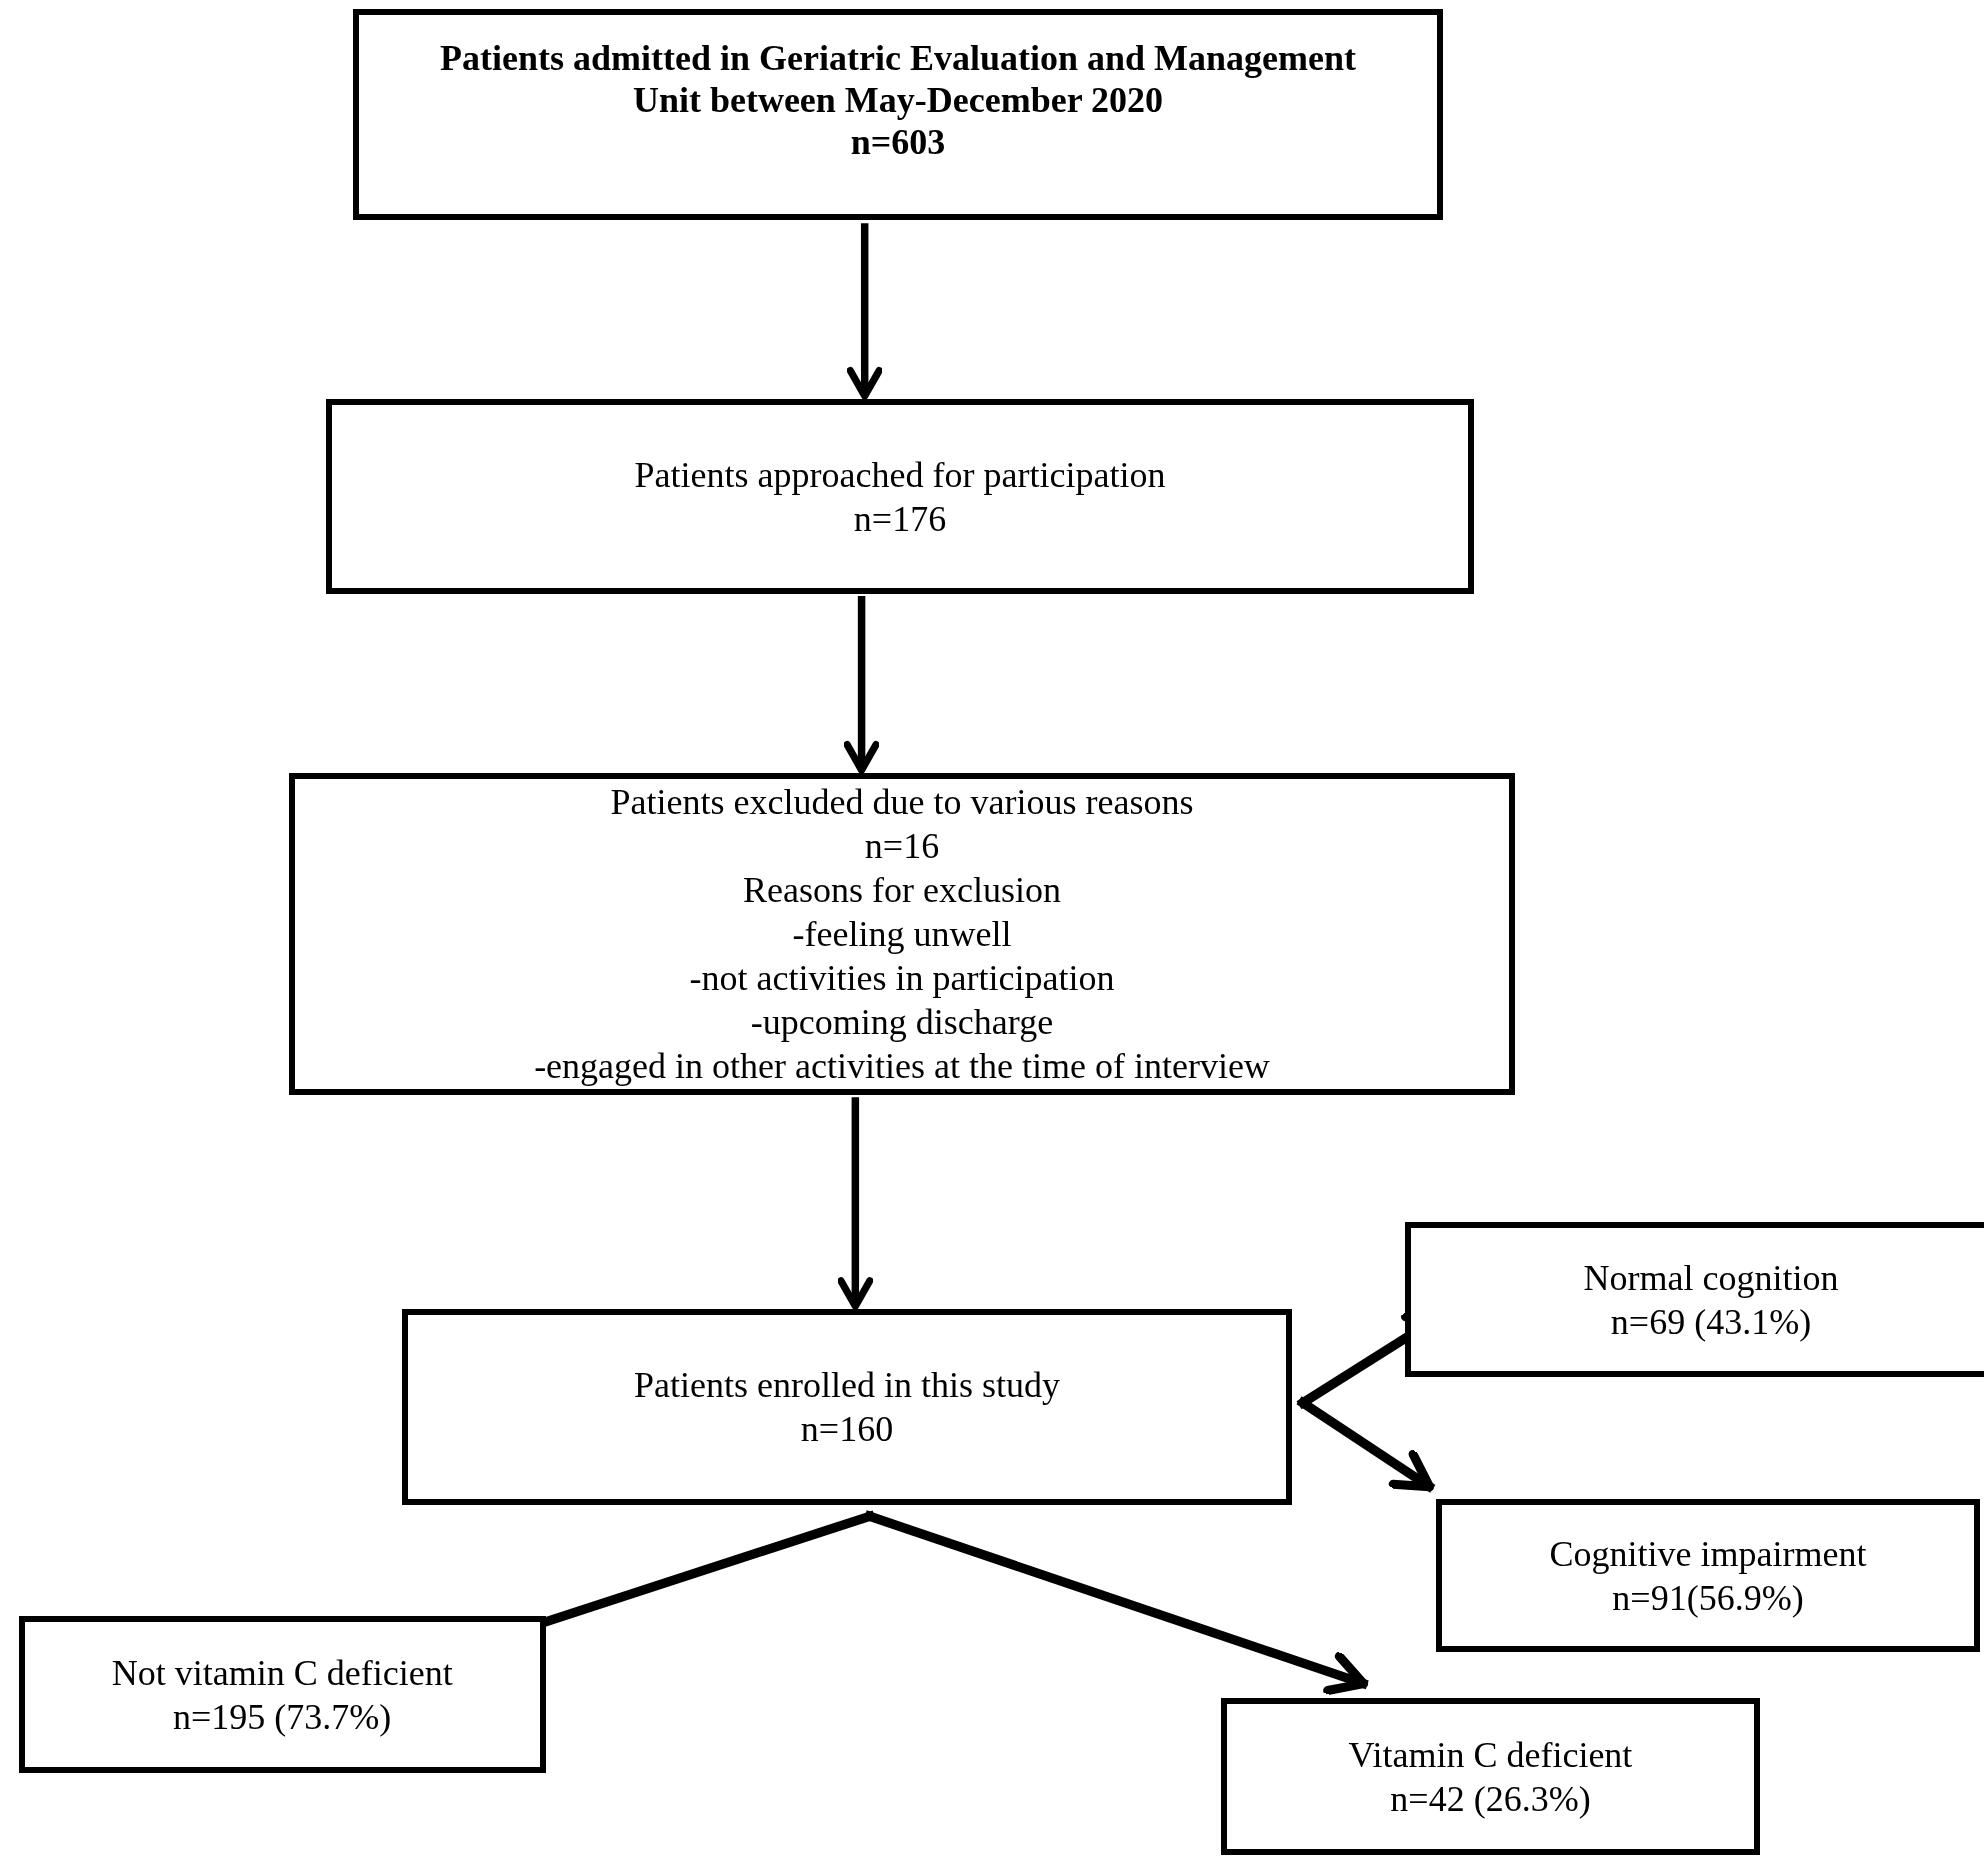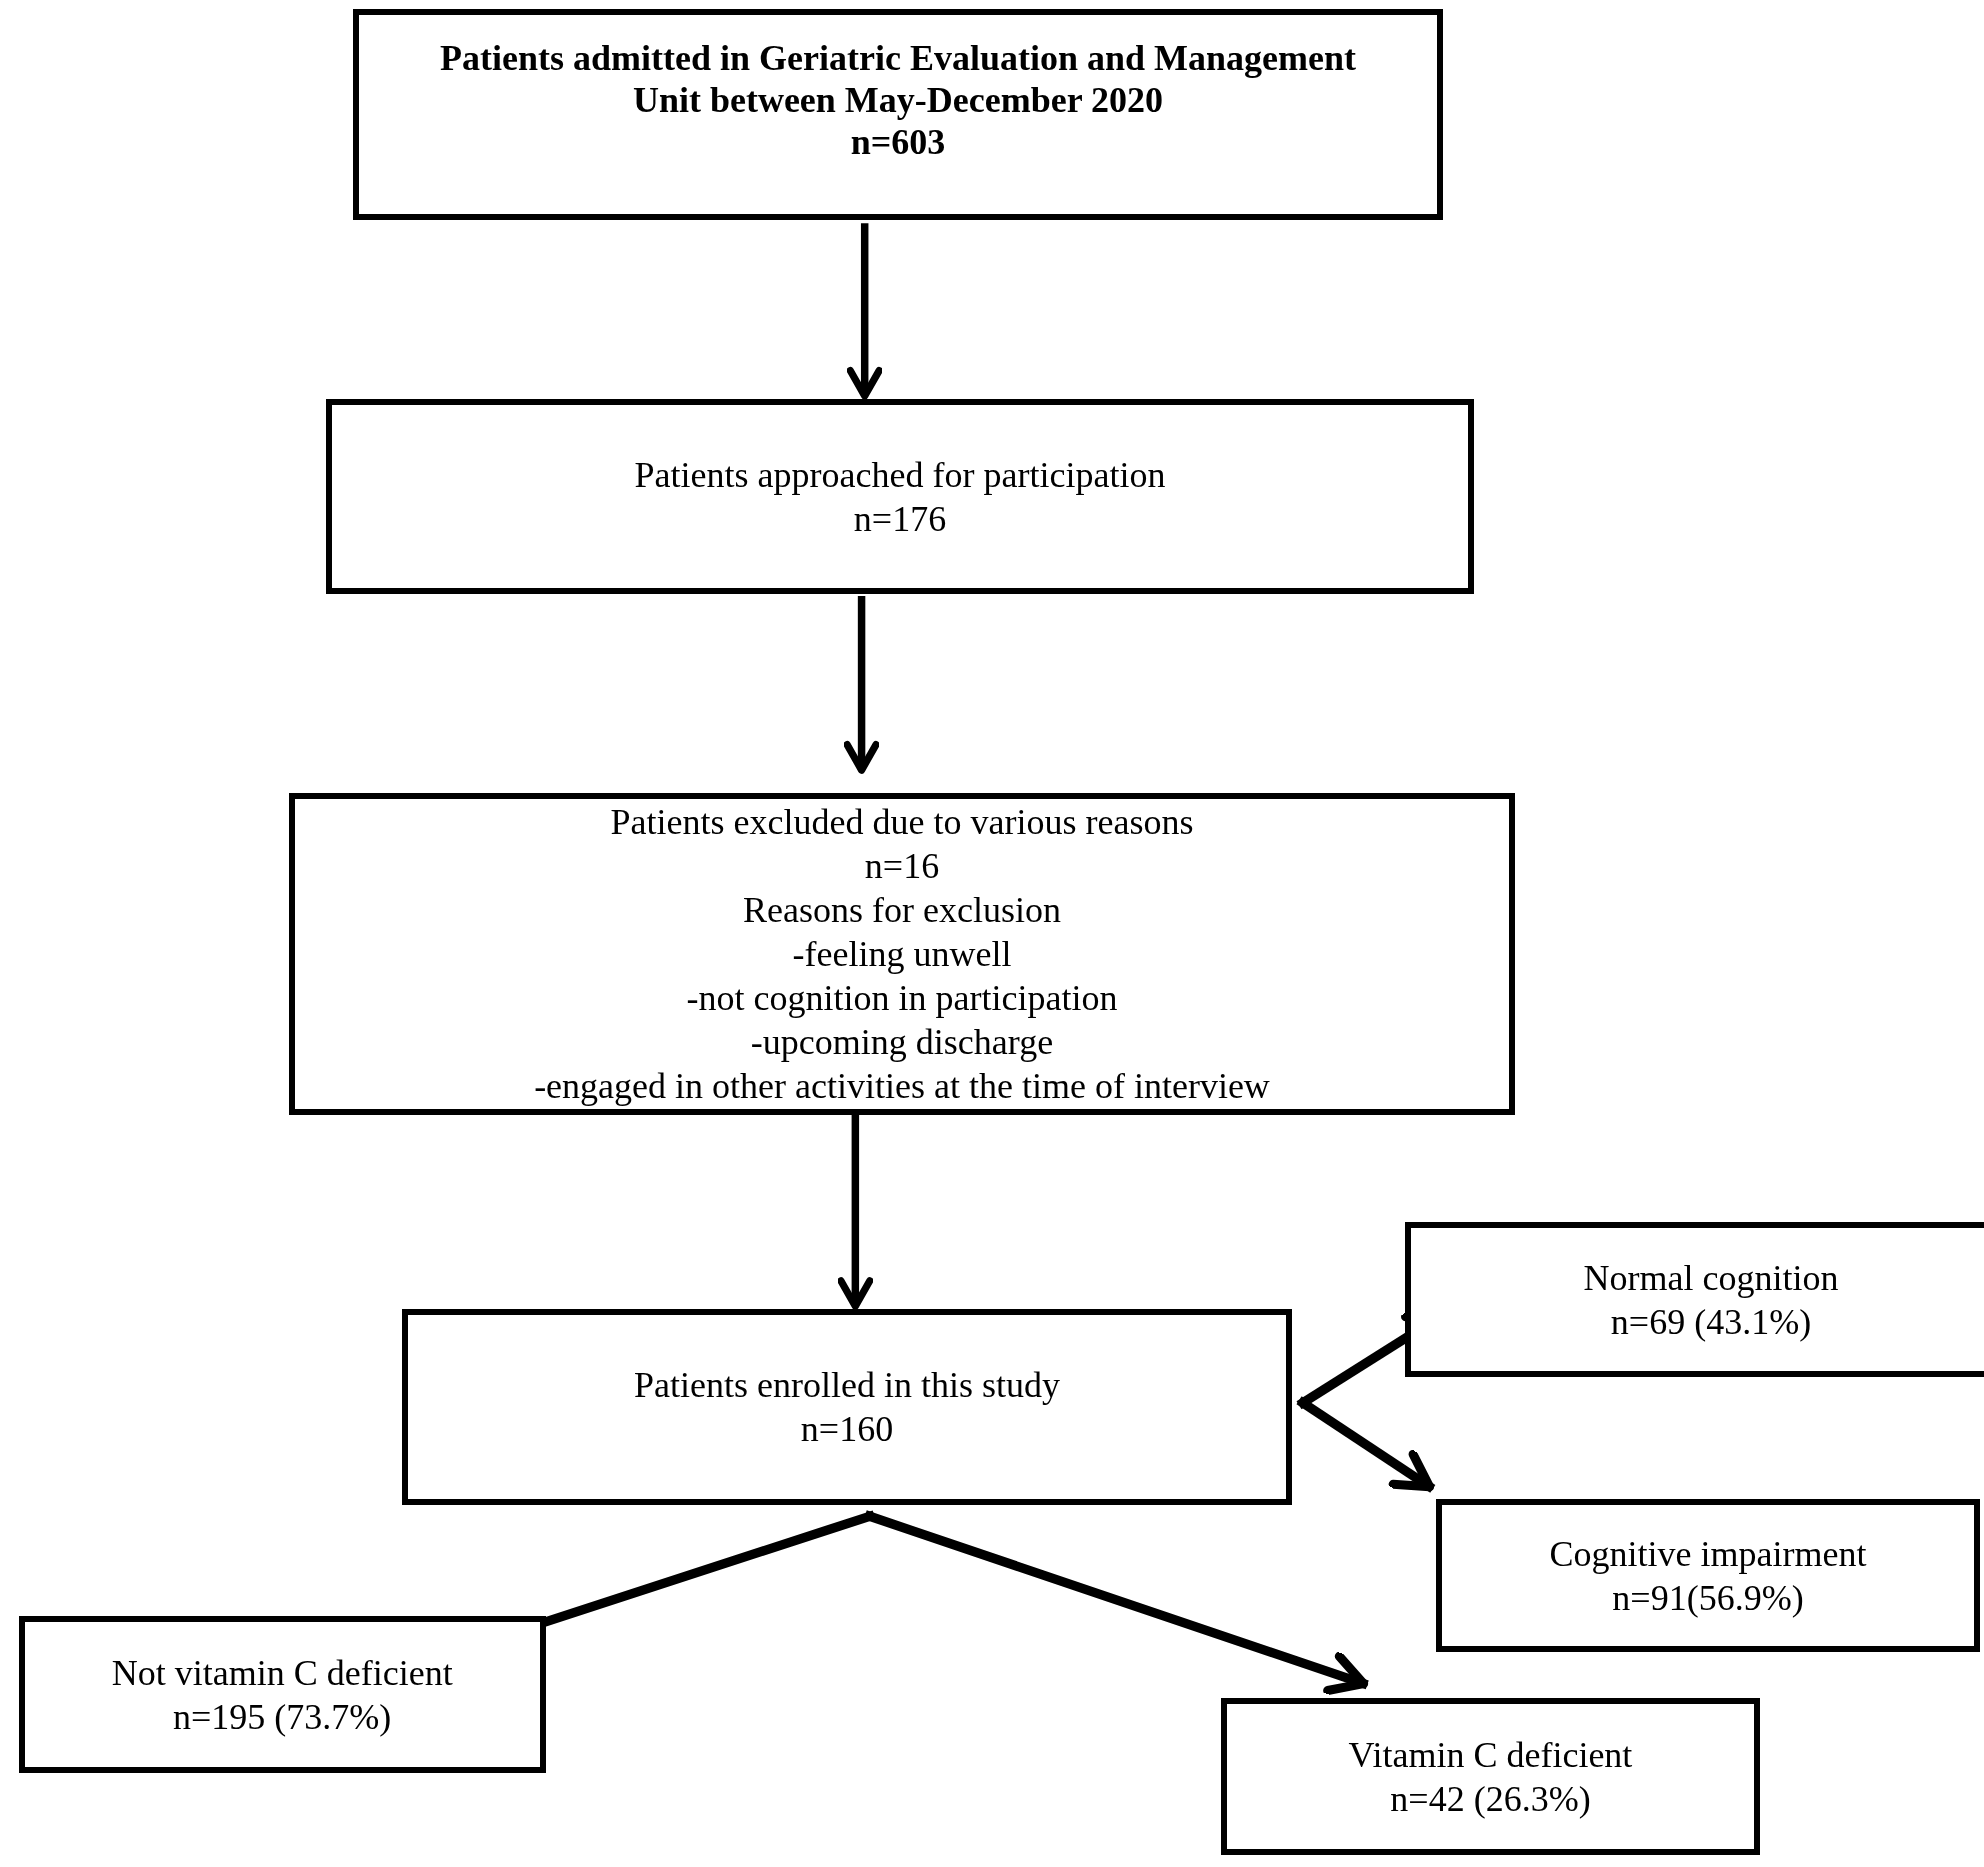--- a/index.html
+++ b/index.html
@@ -69,26 +69,26 @@
     <div class="line">Patients admitted in Geriatric Evaluation and Management</div>
     <div class="line">Unit between May-December 2020</div>
     <div class="line">n=603</div>
   </div>
 
   <div class="flow-box" id="box-approached" style="left:326px; top:399px; width:1148px; height:195px;">
     <div class="line">Patients approached for participation</div>
     <div class="line">n=176</div>
   </div>
 
-  <div class="flow-box" id="box-excluded" style="left:289px; top:773px; width:1226px; height:322px;margin-top:20px;">
+  <div class="flow-box" id="box-excluded" style="left:289px; top:773px; width:1226px; height:322px;">
     <div class="line">Patients excluded due to various reasons</div>
     <div class="line">n=16</div>
     <div class="line">Reasons for exclusion</div>
     <div class="line">-feeling unwell</div>
-    <div class="line">-not cognition in participation</div>
+    <div class="line">-not activities in participation</div>
     <div class="line">-upcoming discharge</div>
     <div class="line">-engaged in other activities at the time of interview</div>
   </div>
 
   <div class="flow-box" id="box-enrolled" style="left:402px; top:1309px; width:890px; height:196px;">
     <div class="line">Patients enrolled in this study</div>
     <div class="line">n=160</div>
   </div>
 
   <div class="flow-box" id="box-normal-cognition" style="left:1405px; top:1222px; width:612px; height:155px;">

